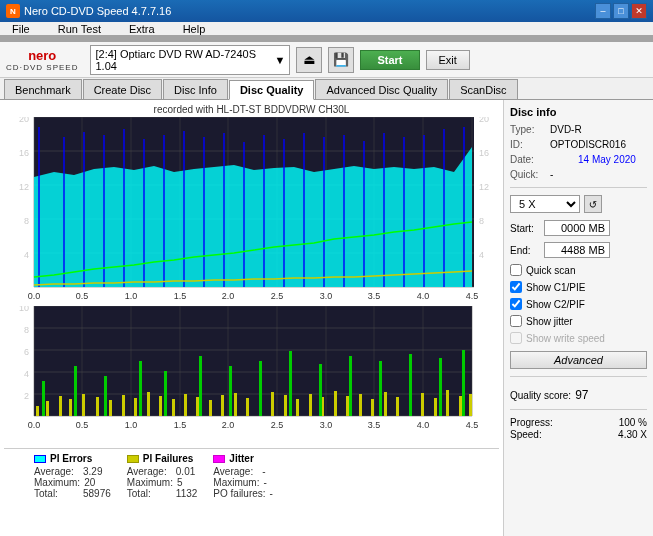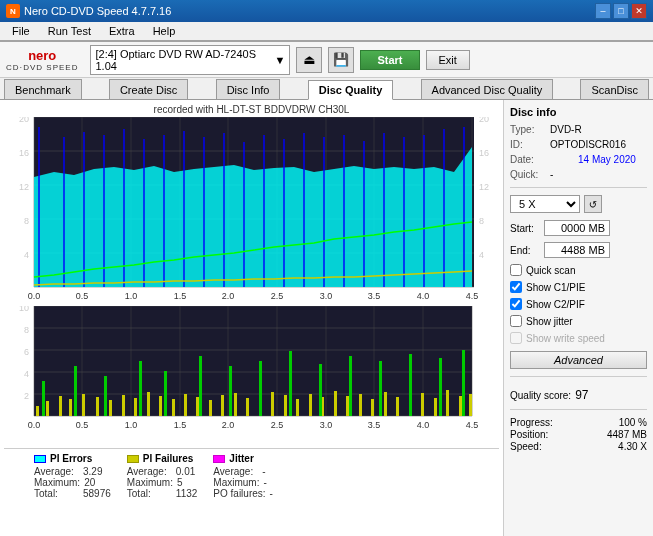--- a/index.html
+++ b/index.html
@@ -26,23 +26,23 @@
       cursor: pointer;
     }
     .title-btn.close { background: #c0392b; }
 
     
     .menu-bar {
       background: #f0f0f0;
       height: 20px;
       display: flex;
       align-items: center;
-      border-bottom: 2px solid #a3a3a3;
+      border-bottom: 7px solid #a3a3a3;
       padding: 0 4px;
-      gap: 2px;
+      gap: 12px;
     }
     .menu-item {
       padding: 1px 8px;
       cursor: pointer;
       font-size: 11px;
       color: #000;
     }
 
     
     .toolbar {
@@ -106,21 +106,20 @@
 
     
     .tabs {
       background: #f0f0f0;
       height: 22px;
       display: flex;
       align-items: flex-end;
       border-bottom: 1px solid #999;
       padding: 0 4px;
       gap: 1px;
-      justify-content: space-between;
     }
     .tab {
       padding: 2px 10px;
       border: 1px solid #999;
       border-bottom: none;
       background: #ddd;
       cursor: pointer;
       font-size: 11px;
       height: 20px;
       display: flex;
@@ -656,22 +655,18 @@
     </div>
 
     <div class="divider"></div>
 
     <div class="progress-section">
       <div class="progress-row">
         <span>Progress:</span>
         <span>100 %</span>
       </div>
       <div class="progress-row">
-        <span>Position:</span>
-        <span>4487 MB</span>
-      </div>
-      <div class="progress-row">
         <span>Speed:</span>
         <span>4.30 X</span>
       </div>
     </div>
   </div>
 </div>
 
 </body></html>

